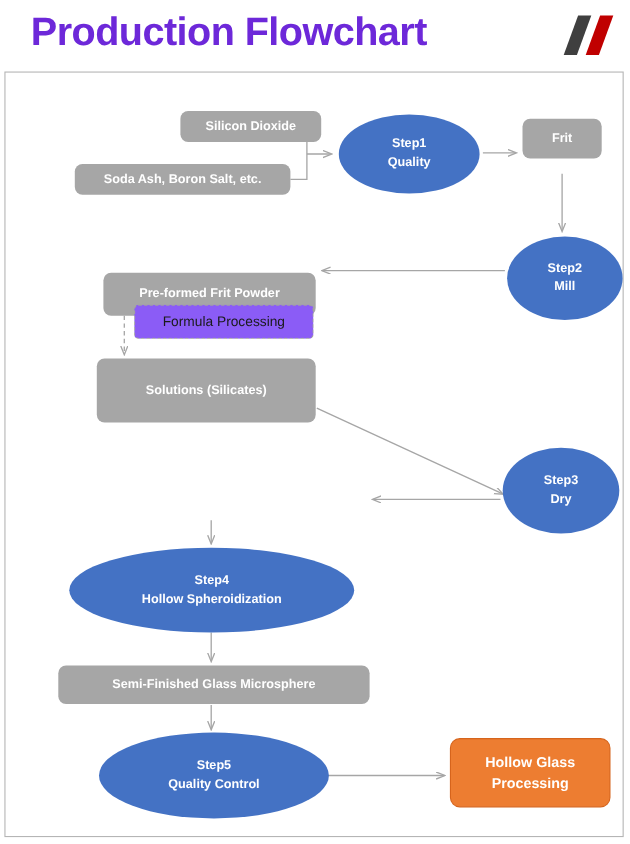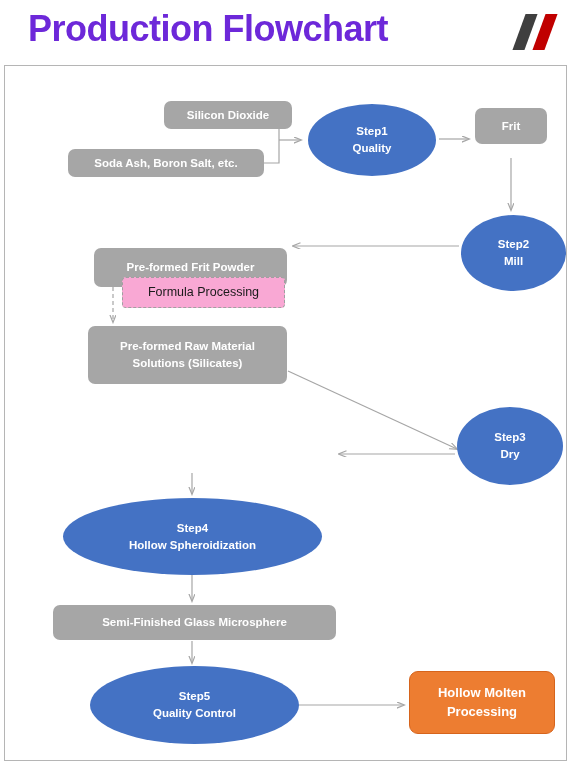--- a/index.html
+++ b/index.html
@@ -99,21 +99,21 @@
   }
   .box-orange {
     background: #ed7d31;
     border: 1.5px solid #d6641c;
     border-radius: 9px;
     color: #ffffff;
     font-weight: bold;
     font-size: 13px;
   }
   .box-dashed {
-    background: #f9a8d4;
+    background: #8b5cf6;
     border: 1.5px dashed #a0a0a0;
     border-radius: 4px;
     color: #1a1a1a;
     font-weight: normal;
     font-size: 12.5px;
   }
 
   
   #node-silicon-dioxide       { left: 131px; top: 35px;  width: 128px; height: 28px; margin-left: 28px; }
   #node-soda-ash              { left: 63px;  top: 83px;  width: 196px; height: 28px; align-items: center; }
@@ -204,21 +204,20 @@
 
     <div class="node box-gray" id="node-frit-powder">
       <span class="node-line">Pre-formed Frit Powder</span>
     </div>
 
     <div class="node box-dashed" id="node-formula-processing">
       <span class="node-line">Formula Processing</span>
     </div>
 
     <div class="node box-gray" id="node-raw-material">
-      <span class="node-line">Pre-formed Raw Material</span>
       <span class="node-line">Solutions (Silicates)</span>
     </div>
 
     <div class="node ellipse-blue" id="node-step3">
       <span class="node-line">Step3</span>
       <span class="node-line">Dry</span>
     </div>
 
 
     <div class="node ellipse-blue" id="node-step4">
@@ -229,18 +228,18 @@
     <div class="node box-gray" id="node-semi-finished">
       <span class="node-line">Semi-Finished Glass Microsphere</span>
     </div>
 
     <div class="node ellipse-blue" id="node-step5">
       <span class="node-line">Step5</span>
       <span class="node-line">Quality Control</span>
     </div>
 
     <div class="node box-orange" id="node-hollow-glass-product">
-      <span class="node-line">Hollow Molten</span>
+      <span class="node-line">Hollow Glass</span>
       <span class="node-line">Processing</span>
     </div>
 
   </div>
 </div>
 
 </body></html>

